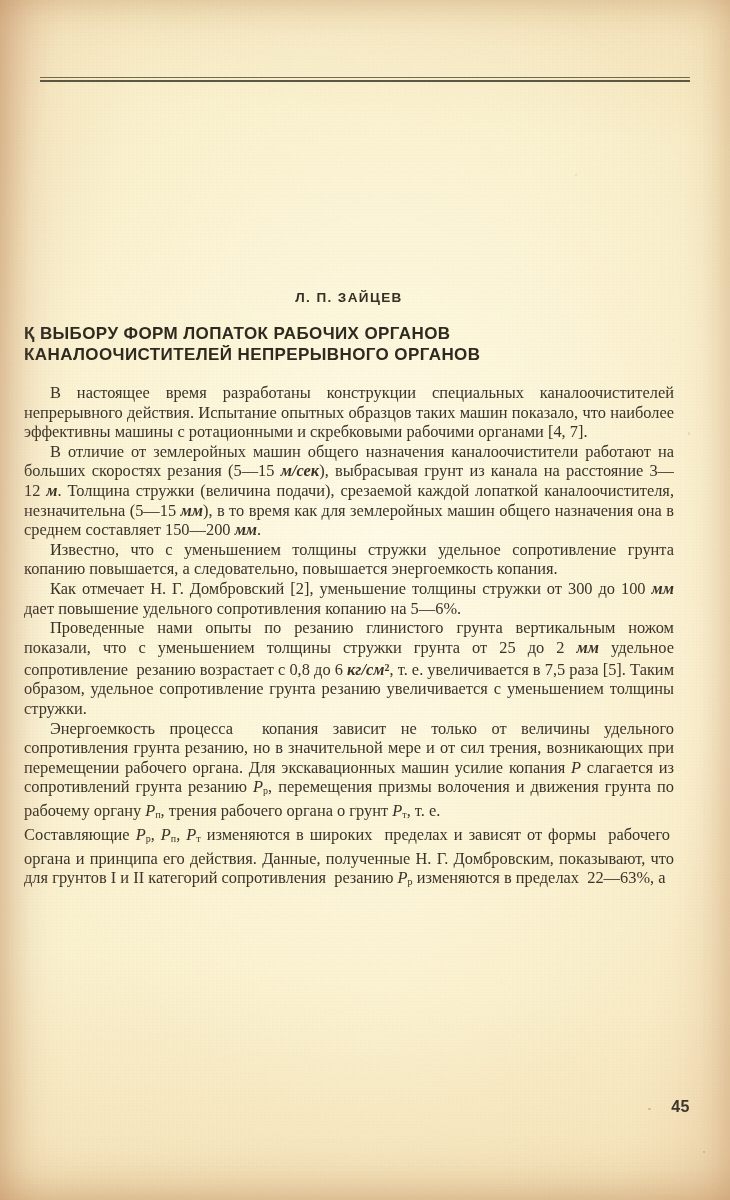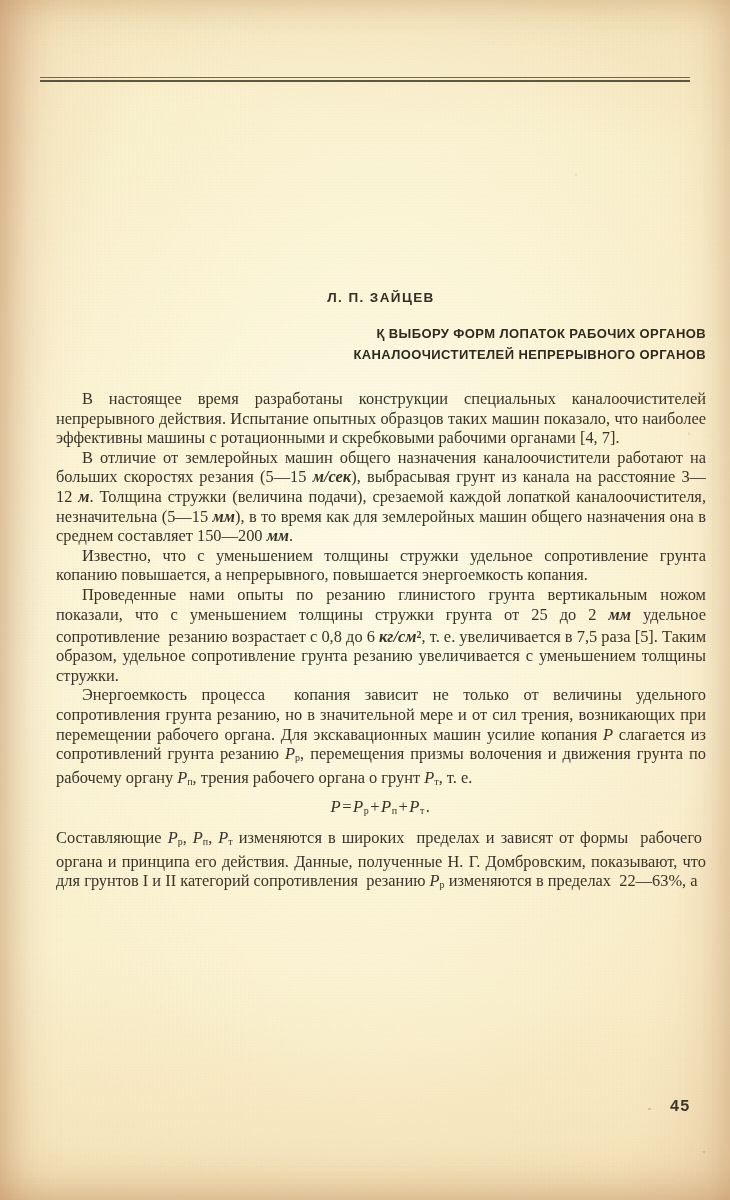--- a/index.html
+++ b/index.html
@@ -64,49 +64,49 @@
     left: 0;
     width: 100%;
     background: #4e4a36;
   }
   .top-rule .r1 { top: 0px; height: 1px; opacity: 0.80; }
   .top-rule .r2 { top: 3px; height: 2px; opacity: 0.92; }
 
   
   #column {
     position: absolute;
-    left: 56px;
+    left: 24px;
     top: 0;
     width: 650px;
     color: #3a3327;
   }
 
   .author {
     margin-top: 290px;
     text-align: center;
     font-family: "Liberation Sans", "DejaVu Sans", sans-serif;
     font-weight: bold;
     font-size: 13.5px;
     letter-spacing: 1.4px;
     color: #352f24;
   }
 
   .title {
     margin-top: 18px;
-    text-align: right;
+    text-align: left;
     font-family: "Liberation Sans", "DejaVu Sans", sans-serif;
     font-weight: bold;
-    font-size: 13px;
+    font-size: 17px;
     line-height: 21px;
     letter-spacing: 0.4px;
     color: #2f2a20;
   }
   .title .tline { display: block; white-space: nowrap; }
 
-  .body-area { margin-top: 24px; }
+  .body-area { margin-top: 18px; }
 
   p.para {
     margin: 0;
     font-size: 16.4px;
     line-height: 19.6px;
     text-align: justify;
     text-indent: 26px;
     color: #39332a;
     hyphens: manual;
   }
@@ -126,21 +126,21 @@
   i.u { font-style: italic; font-weight: bold; }
   var { font-style: italic; font-family: "Liberation Serif", serif; }
   sub { font-size: 10px; font-style: normal; vertical-align: -0.22em; }
   sup { font-size: 10px; font-style: normal; vertical-align: 0.45em; }
 
   .page-number {
     position: absolute;
     right: 40px;
     top: 1098px;
     font-size: 16px;
-    font-family: Liberation Mono, monospace;
+    font-family: Liberation Sans, sans-serif;
     font-weight: bold;
     color: #3c362b;
     letter-spacing: 0.5px;
   }
 
   
   .speck {
     position: absolute;
     background: rgba(110,88,58,0.30);
     border-radius: 50%;
@@ -173,31 +173,29 @@
       <span class="tline">Қ ВЫБОРУ ФОРМ ЛОПАТОК РАБОЧИХ ОРГАНОВ</span>
       <span class="tline">КАНАЛООЧИСТИТЕЛЕЙ НЕПРЕРЫВНОГО ОРГАНОВ</span>
     </div>
 
     <div class="body-area">
 
       <p class="para">В настоящее время разработаны конструкции специальных каналоочистителей непрерывного действия. Испытание опытных образцов таких машин показало, что наиболее эффективны машины с ротационными и скребковыми рабочими органами [4,&nbsp;7].</p>
 
       <p class="para">В отличие от землеройных машин общего назначения каналоочистители работают на больших скоростях резания (5—15&nbsp;<i class="u">м/сек</i>), выбрасывая грунт из канала на расстояние 3—12&nbsp;<i class="u">м</i>. Толщина стружки (величина подачи), срезаемой каждой лопаткой каналоочистителя, незначительна (5—15&nbsp;<i class="u">мм</i>), в то время как для землеройных машин общего назначения она в среднем составляет 150—200&nbsp;<i class="u">мм</i>.</p>
 
-      <p class="para">Известно, что с уменьшением толщины стружки удельное сопротивление грунта копанию повышается, а непрерывного, повышается энергоемкость копания.</p>
-
+      <p class="para">Известно, что с уменьшением толщины стружки удельное сопротивление грунта копанию повышается, а следовательно, повышается энергоемкость копания.</p>
+
+      <p class="para">Как отмечает Н.&nbsp;Г.&nbsp;Домбровский [2], уменьшение толщины стружки от 300 до 100&nbsp;<i class="u">мм</i> дает повышение удельного сопротивления копанию на 5—6%.</p>
 
 
       <p class="para">Проведенные нами опыты по резанию глинистого грунта вертикальным ножом показали, что с уменьшением толщины стружки грунта от 25 до 2&nbsp;<i class="u">мм</i> удельное сопротивление&nbsp; резанию возрастает с 0,8 до 6&nbsp;<i class="u">кг/см<sup>2</sup></i>, т.&nbsp;е. увеличивается в 7,5 раза [5]. Таким образом, удельное сопротивление грунта резанию увеличивается с уменьшением толщины стружки.</p>
 
       <p class="para">Энергоемкость процесса&nbsp; копания зависит не только от величины удельного сопротивления грунта резанию, но в значительной мере и от сил трения, возникающих при перемещении рабочего органа. Для экскавационных машин усилие копания <var>P</var> слагается из сопротивлений грунта резанию <var>P</var><sub>р</sub>, перемещения призмы волочения и движения грунта по рабочему органу <var>P</var><sub>п</sub>, трения рабочего органа о грунт <var>P</var><sub>т</sub>, т.&nbsp;е.</p>
 
-      <div class="formula">
-        <var>P</var><span class="op">=</span><var>P</var><sub>р</sub><span class="op">+</span><var>P</var><sub>п</sub><span class="op">+</span><var>P</var><sub>т</sub><span class="op">.</span>
-      </div>
 
       <p class="para noindent">Составляющие <var>P</var><sub>р</sub>, <var>P</var><sub>п</sub>, <var>P</var><sub>т</sub> изменяются в широких&nbsp; пределах и зависят от формы&nbsp; рабочего&nbsp; органа и принципа его действия. Данные, полученные Н.&nbsp;Г.&nbsp;Домбровским, показывают, что для грунтов I и II категорий сопротивления&nbsp; резанию <var>P</var><sub>р</sub> изменяются в пределах&nbsp; 22—63%, а</p>
 
     </div>
   </div>
 
   <div class="page-number">45</div>
 
   <div id="vignette"></div>
 </div>

